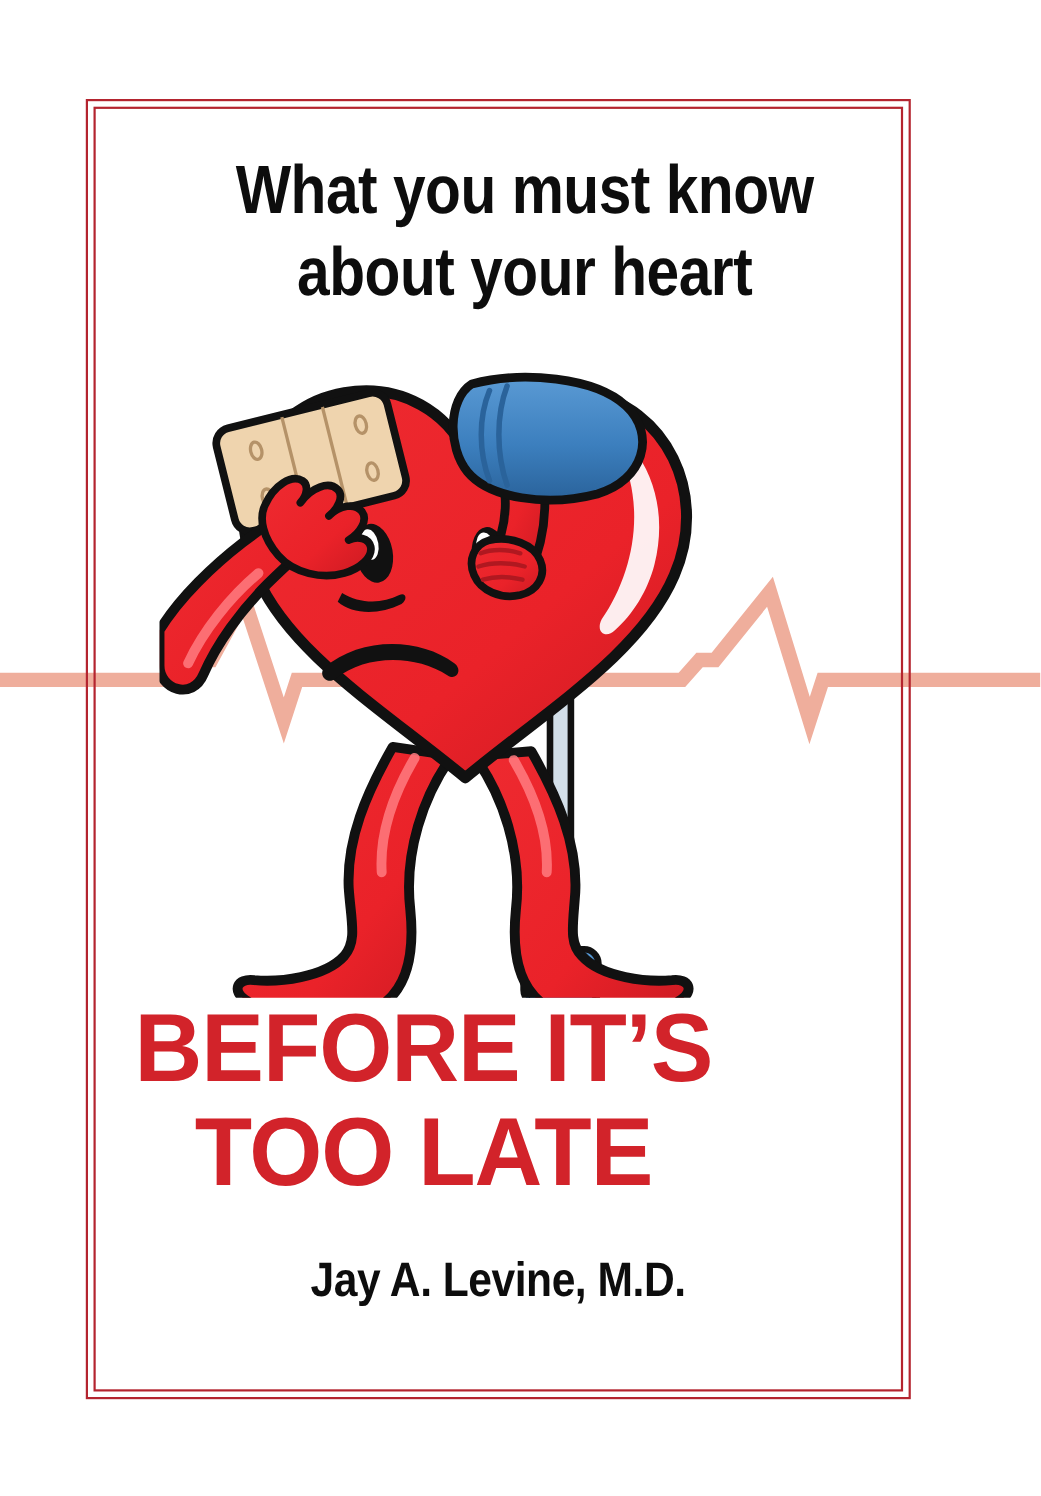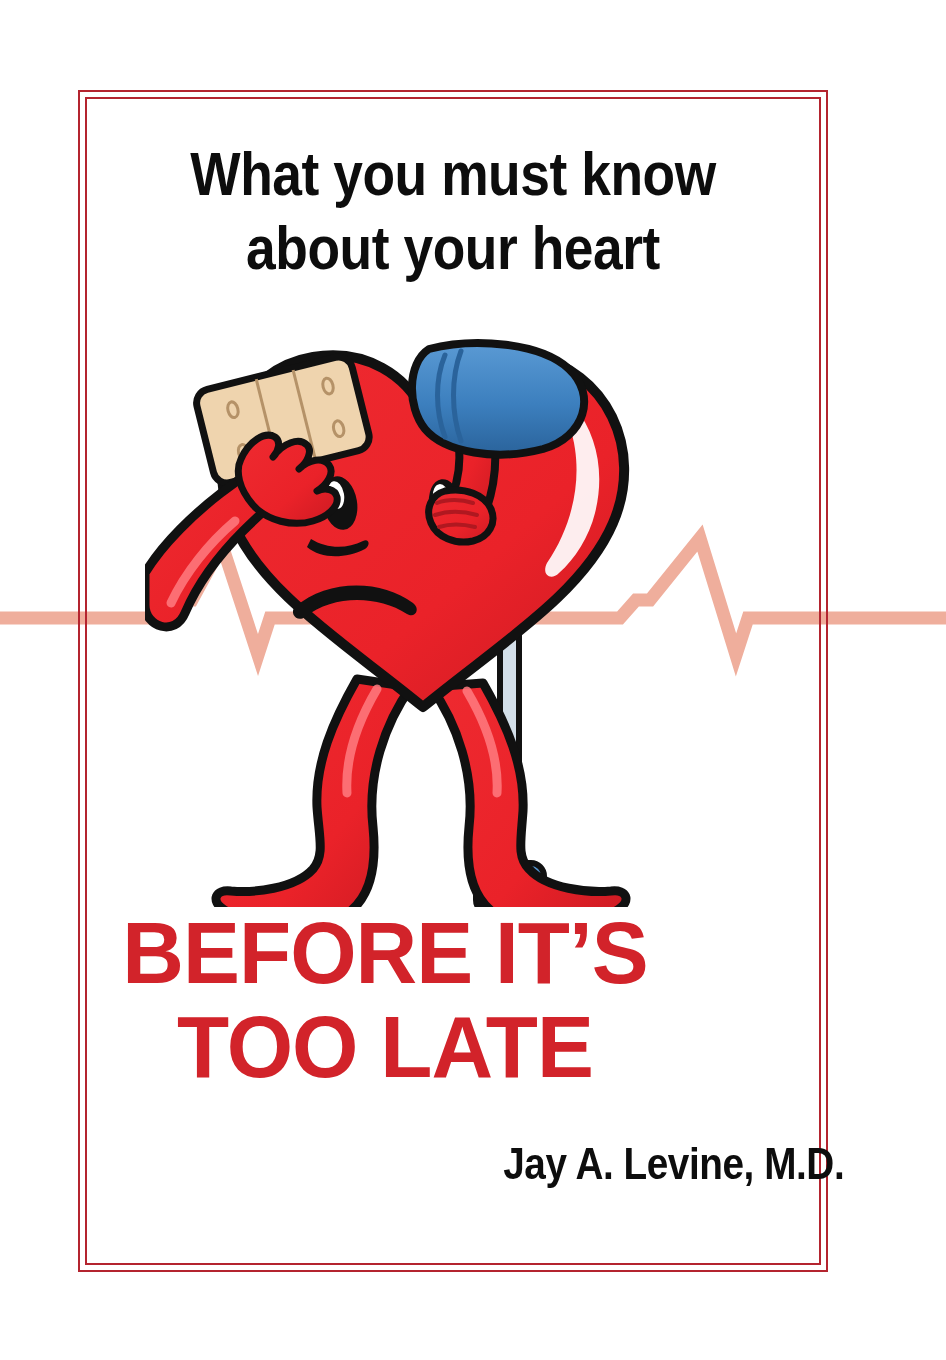--- a/index.html
+++ b/index.html
@@ -66,20 +66,21 @@
     z-index: 4;
   }
 
   
   #title-block {
     position: absolute;
     left: 0;
     top: 40px;
     width: 736px;
     text-align: center;
+    padding-left: 24px;
   }
   .title-line {
     display: block;
     color: #0d0d0d;
     font-family: "Liberation Sans", sans-serif;
     font-weight: bold;
     font-size: 62px;
     line-height: 74px;
     letter-spacing: -0.5px;
     transform: scaleX(0.86);
@@ -119,22 +120,21 @@
   .headline-line.second {
     margin-top: 6px;
   }
 
   
   #author-block {
     position: absolute;
     left: 0;
     top: 1042px;
     width: 736px;
-    text-align: right;
-    padding-left: 46px;
+    text-align: center;
   }
   #author-name {
     display: inline-block;
     color: #0d0d0d;
     font-family: "Liberation Sans", sans-serif;
     font-weight: bold;
     font-size: 44px;
     line-height: 50px;
     letter-spacing: -0.5px;
     transform: scaleX(0.88);

